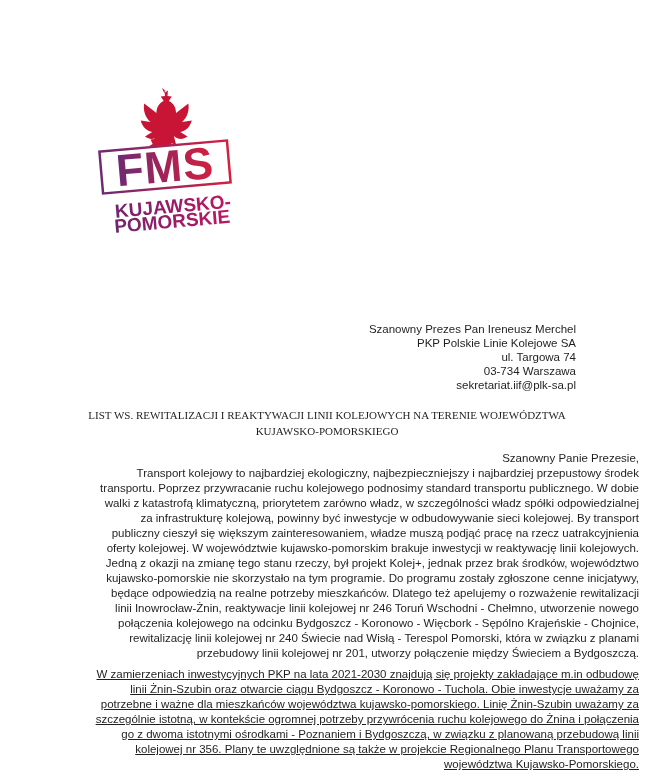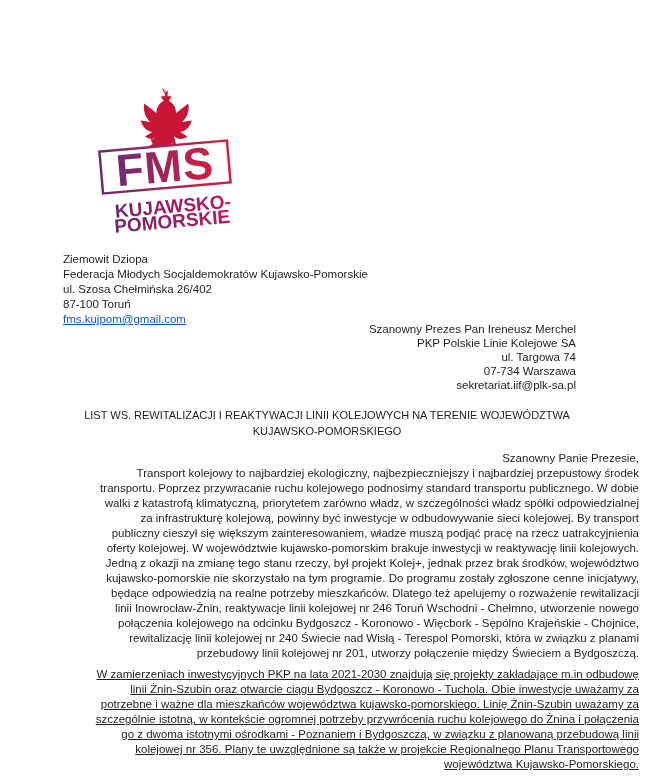--- a/index.html
+++ b/index.html
@@ -46,20 +46,21 @@
   }
 
   .title {
     position: absolute;
     left: 0;
     top: 407px;
     width: 654px;
     text-align: center;
     font-size: 11px;
     line-height: 16px;
+    font-family: Liberation Serif, serif;
   }
 
   .para {
     position: absolute;
     left: 63px;
     width: 576px;
     font-size: 11.5px;
     line-height: 15px;
     text-align: right;
   }
@@ -105,32 +106,25 @@
       <rect x="16" y="62" width="128" height="42" fill="#ffffff" stroke="url(#gFMS)" stroke-width="2.5"></rect>
       <text x="80" y="98" text-anchor="middle" font-size="45" font-weight="bold" letter-spacing="1" fill="url(#gFMS)">FMS</text>
     </g>
 
     <g transform="rotate(-5 85 135)" fill="url(#gREG)" font-size="19" font-weight="bold" text-anchor="middle">
       <text x="89" y="129">KUJAWSKO-</text>
       <text x="87" y="144">POMORSKIE</text>
     </g>
   </svg>
 
-  <div class="sender">
-    <div class="lines">Ziemowit Dziopa
-Federacja Młodych Socjaldemokratów Kujawsko-Pomorskie
-ul. Szosa Chełmińska 26/402
-87-100 Toruń</div>
-    <a href="#" style="color: rgb(17, 85, 204);">fms.kujpom@gmail.com</a>
-  </div>
 
   <div class="recipient lines">Szanowny Prezes Pan Ireneusz Merchel
 PKP Polskie Linie Kolejowe SA
 ul. Targowa 74
-07-734 Warszawa
+03-734 Warszawa
 sekretariat.iif@plk-sa.pl</div>
 
   <div class="title lines">LIST WS. REWITALIZACJI I REAKTYWACJI LINII KOLEJOWYCH NA TERENIE WOJEWÓDZTWA
 KUJAWSKO-POMORSKIEGO</div>
 
   <div class="para para1 lines">Szanowny Panie Prezesie,
 Transport kolejowy to najbardziej ekologiczny, najbezpieczniejszy i najbardziej przepustowy środek
 transportu. Poprzez przywracanie ruchu kolejowego podnosimy standard transportu publicznego. W dobie
 walki z katastrofą klimatyczną, priorytetem zarówno władz, w szczególności władz spółki odpowiedzialnej
 za infrastrukturę kolejową, powinny być inwestycje w odbudowywanie sieci kolejowej. By transport

